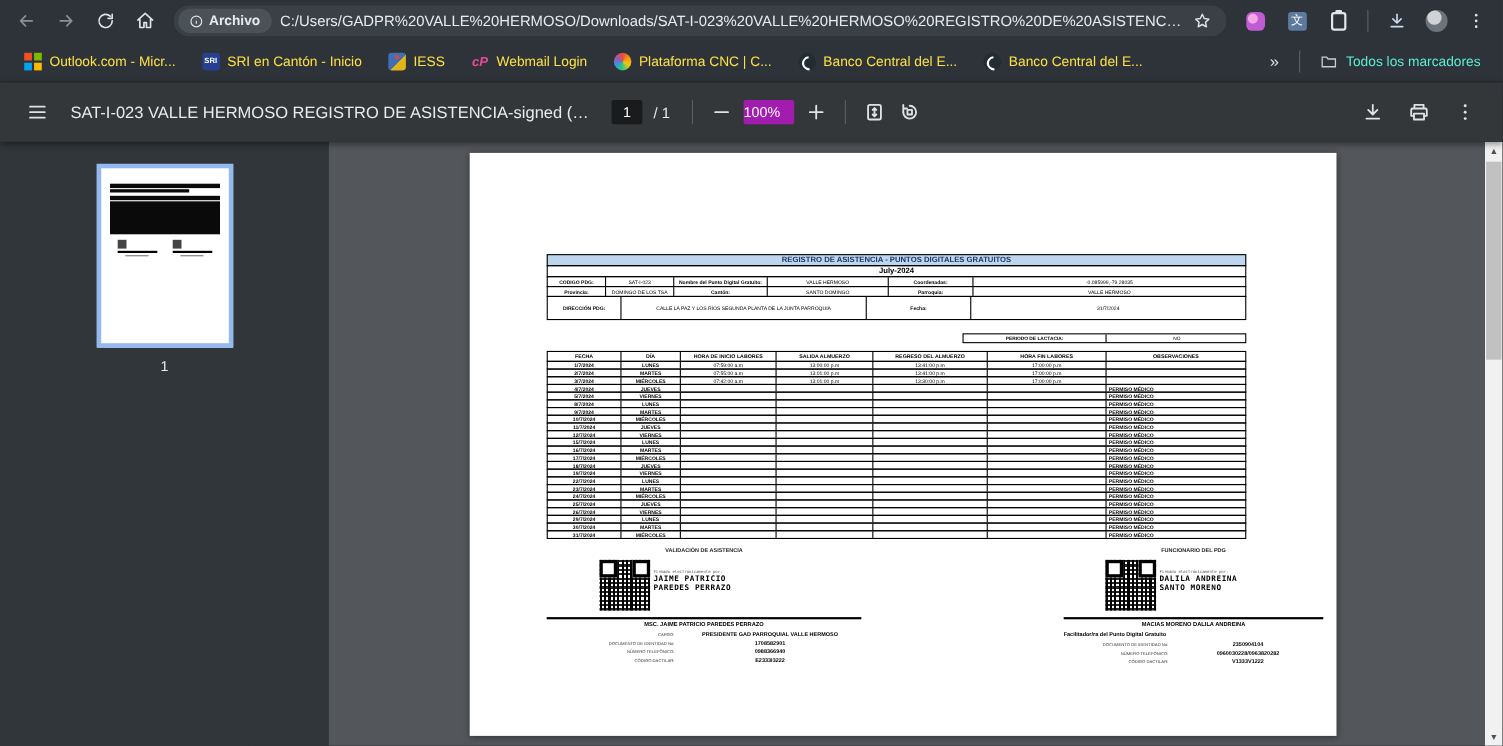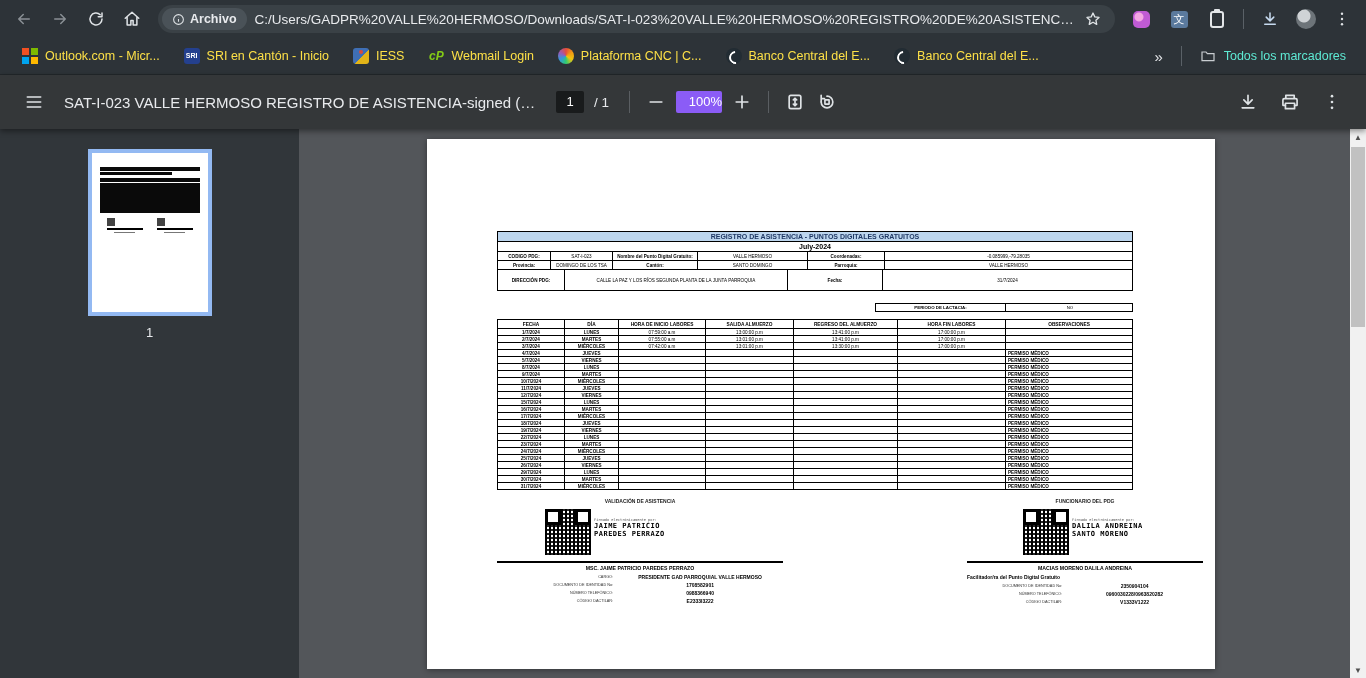--- a/index.html
+++ b/index.html
@@ -43,21 +43,21 @@
   .bm-label { color:#fde047; font-size:12.5px; white-space:nowrap; }
   .fav { width:16px; height:16px; flex:0 0 auto; position:relative; display:block; }
   .fav-microsoft { display:grid; grid-template-columns:7px 7px; grid-template-rows:7px 7px;
     gap:2px; width:16px; height:16px; }
   .fav-microsoft i { display:block; }
   .fav-sri { background:#24408e; border-radius:3px; color:#fff; font-weight:700;
     font-size:7px; line-height:16px; text-align:center; font-style:normal; }
   .fav-iess { border-radius:3px; background:linear-gradient(135deg,#3f6fb5 55%,#e2b418 55%); }
   .fav-iess::after { content:""; position:absolute; left:6px; top:2px; width:4px; height:4px;
     border-radius:50%; background:#d84b3c; }
-  .fav-cpanel { color:#84cc16; font-weight:700; font-size:12px; line-height:16px;
+  .fav-cpanel { color:#ec4899; font-weight:700; font-size:12px; line-height:16px;
     text-align:center; font-style:italic; }
   .fav-cnc { border-radius:50%;
     background:conic-gradient(#e74c3c,#f39c12,#f1c40f,#2ecc71,#3498db,#9b59b6,#e74c3c); }
   .fav-bce { border-radius:50%; background:#222c33; }
   .fav-bce::after { content:""; position:absolute; left:3px; top:3px; width:9px; height:9px;
     border:2px solid transparent; border-left-color:#fff; border-bottom-color:#fff;
     border-radius:50%; transform:rotate(40deg); }
   .bm-right { display:flex; align-items:center; gap:10px; flex:0 0 auto; margin-left:12px; }
   .bm-chevron { color:#e2e4e7; font-size:15px; padding:2px 8px; cursor:pointer; }
   .bm-divider { width:1px; height:20px; background:#5a6167; }
@@ -68,22 +68,22 @@
   
   .pdf-toolbar { height:54px; background:#343739; display:flex; align-items:center;
     padding:0 18px; position:relative; z-index:5; box-shadow:0 2px 6px rgba(0,0,0,.45); }
   .pdf-toolbar .tbtn svg { width:20px; height:20px; }
   .pdf-title { color:#e8eaed; font-size:15px; font-weight:500; margin:0 14px; width:478px;
     white-space:nowrap; overflow:hidden; text-overflow:ellipsis; flex:0 0 auto; }
   .page-box { width:28px; height:22px; background:#191b1c; color:#fff; font-size:13px;
     text-align:center; line-height:22px; border-radius:2px; }
   .page-total { color:#e8eaed; font-size:13.5px; margin:0 10px; white-space:nowrap; }
   .pdf-sep { width:1px; height:22px; background:#5a5e62; margin:0 10px; }
-  .zoom-box { width:46px; height:22px; background:#8b5cf6; color:#fff; font-size:13px;
-    text-align:right; line-height:22px; border-radius:2px; margin:0 4px; }
+  .zoom-box { width:46px; height:22px; background:#a21caf; color:#fff; font-size:13px;
+    text-align:left; line-height:22px; border-radius:2px; margin:0 4px; }
   .pdf-right { margin-left:auto; display:flex; align-items:center; gap:10px; }
 
   
   .content { height:549px; display:flex; position:relative; }
   .pdf-sidebar { width:299px; background:#31363a; flex:0 0 auto; padding-top:20px; }
   .thumb-wrap { width:124px; margin:0 auto; cursor:pointer; }
   .thumb { border:4px solid #93b9f2; background:#fff; height:167px; padding:14px 8px 0; }
   .mini-bar1 { height:4px; background:#0a0a0a; margin-bottom:1px; }
   .mini-bar2 { height:3px; background:#0a0a0a; width:72%; margin-bottom:3px; }
   .mini-block { height:30px; background:#0a0a0a; }
@@ -139,21 +139,21 @@
   .at-c.bold { font-weight:700; }
   .at-c.obs { justify-content:flex-start; padding-left:2px; font-weight:700; }
 
   
   .sig-row { position:relative; height:110px; margin-top:8px; }
   .sig-block { position:absolute; top:0; }
   .sig-block.left { left:0; width:286px; }
   .sig-block.right { left:470px; width:236px; }
   .sig-title { text-align:center; font-size:5px; font-weight:700; color:#222; }
   .sig-body { display:flex; margin-top:5px; margin-left:48px; }
-  .sig-block.right .sig-body { margin-left:32px;padding-left:24px; }
+  .sig-block.right .sig-body { margin-left:14px;padding-left:24px; }
   .qr { width:46px; height:46px; flex:0 0 auto; position:relative;
     background:
       repeating-linear-gradient(0deg, rgba(0,0,0,.85) 0 2px, transparent 2px 4px),
       repeating-linear-gradient(90deg, #000 0 2px, #fff 2px 4px); }
   .qr::before, .qr::after { content:""; position:absolute; width:10px; height:10px;
     background:#fff; border:3px solid #000; }
   .qr::before { left:0; top:0; } .qr::after { right:0; top:0; }
   .sig-text { margin-left:3px; padding-top:9px;
     font-family:"DejaVu Sans Mono", monospace; }
   .sig-prefix { font-size:3.6px; color:#555; }

